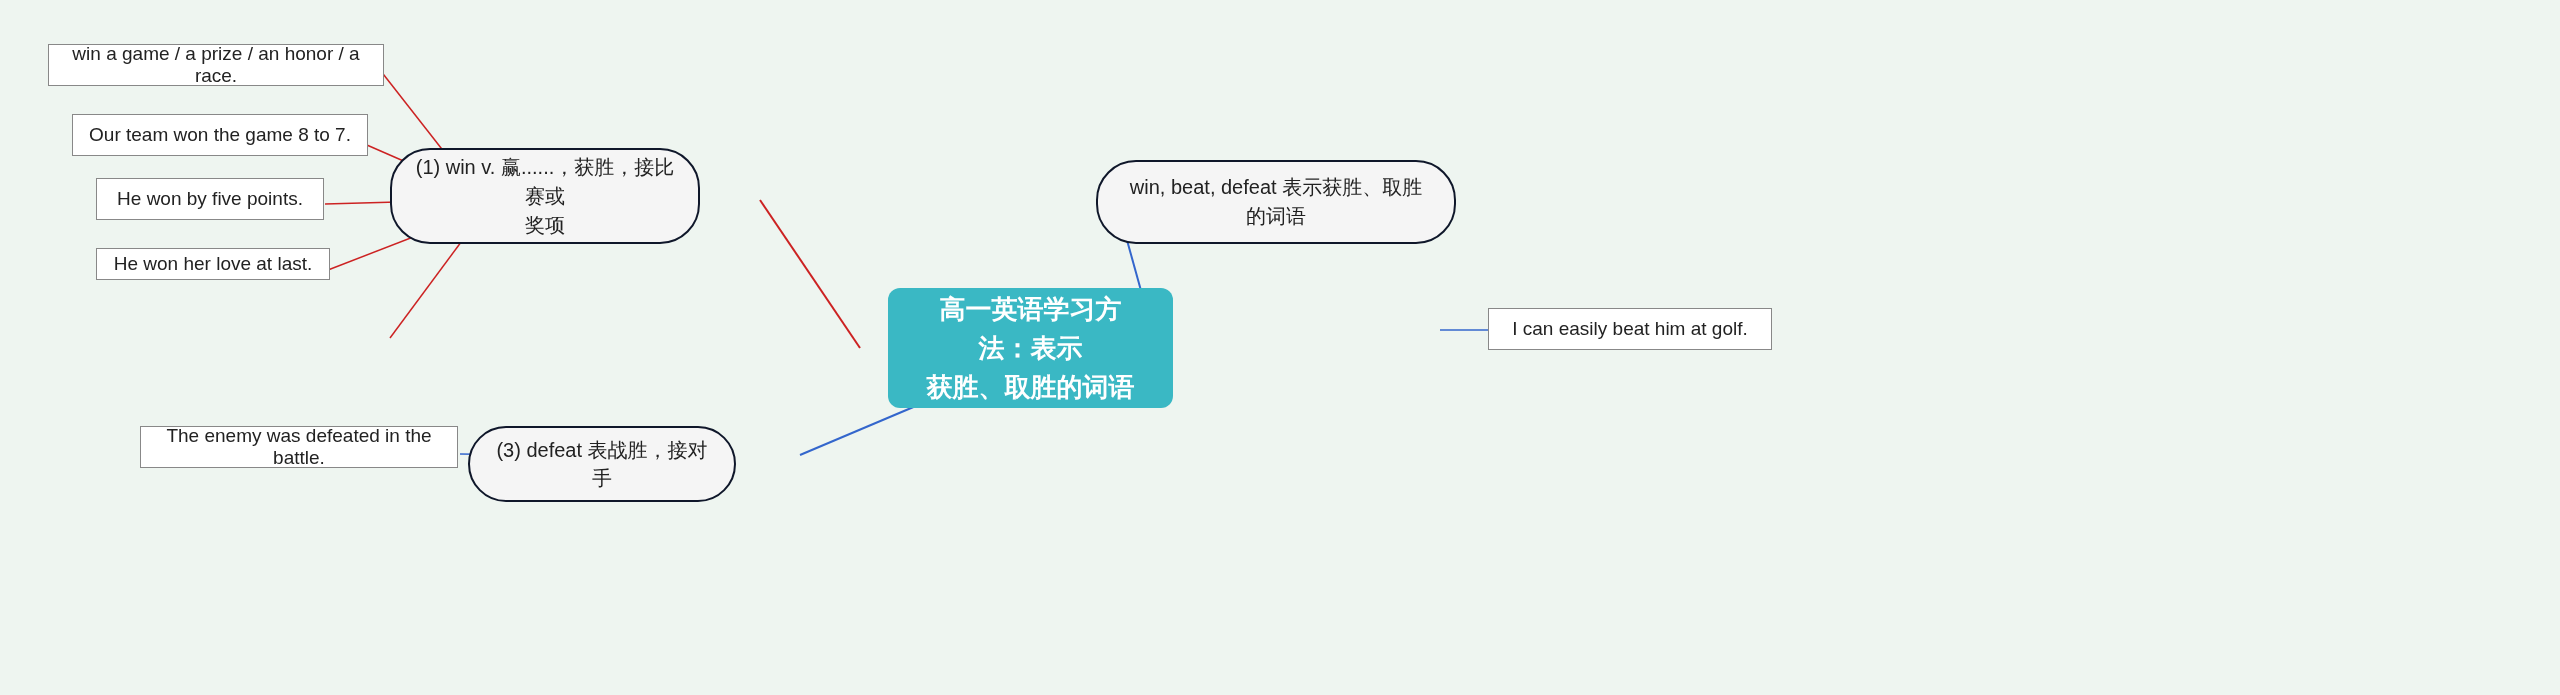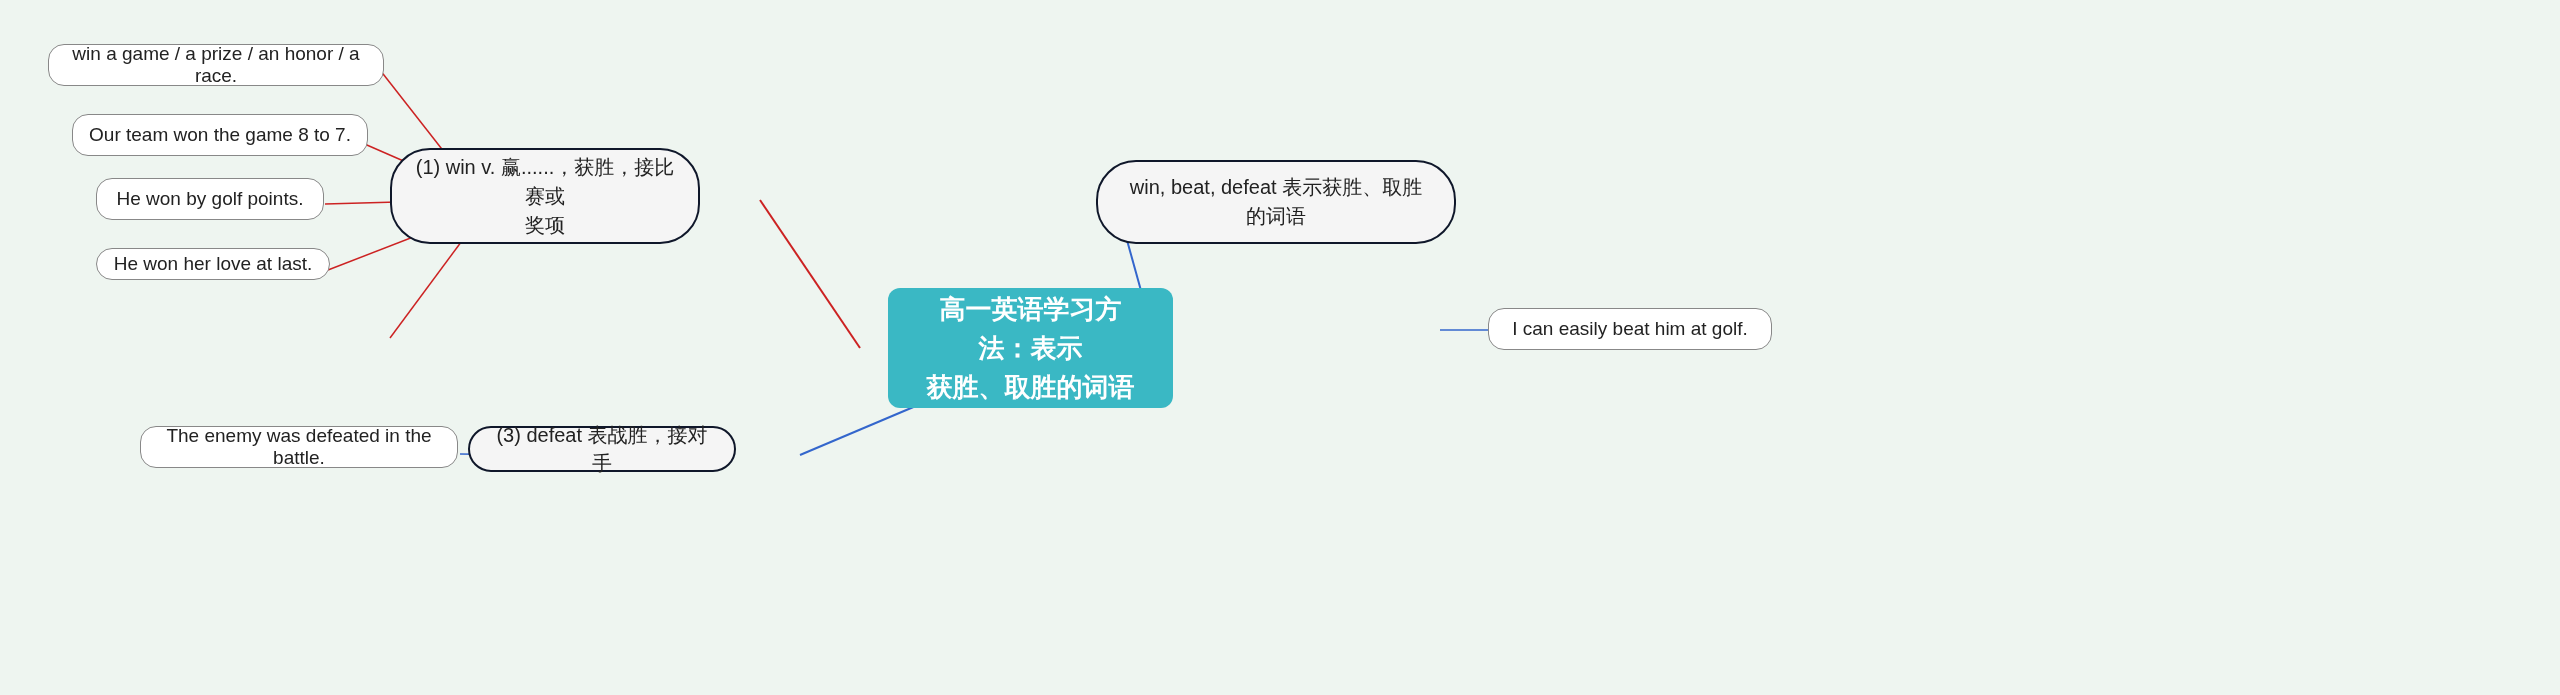--- a/index.html
+++ b/index.html
@@ -49,21 +49,21 @@
       border: 2px solid #0f172a;
       border-radius: 40px;
       font-size: 22px;
       color: #222;
       padding: 4px 22px;
       line-height: 1.5;
     }
     .node-rect {
       background-color: #fff;
       border: 1.5px solid #888;
-      border-radius: 16px;
+      border-radius: 0;
       font-size: 20px;
       color: #222;
       padding: 8px 16px;
     }
   </style>
 </head>
 <body>
 
 <div class="mind-map">
 
@@ -94,39 +94,39 @@
 
   <div class="node node-center" style="left:860px; top:288px; width:285px; height:120px; background:#3ab8c4; color:#fff; border-radius:12px; font-size:26px; font-weight:bold; line-height:1.5;">高一英语学习方法：表示
 获胜、取胜的词语</div>
 
   <div class="node node-oval" style="left:390px; top:148px; width:310px; height:96px; font-size:20px; line-height:1.45; text-align:center; display:flex; align-items:center; justify-content:center;">
     <span>(1) win v. 赢......，获胜，接比赛或
 奖项</span>
   </div>
 
 
-  <div class="node node-oval" style="left:468px; top:426px; width:268px; height:46px; font-size:20px; line-height:1.4; text-align:center; display:flex; align-items:center; justify-content:center;">
+  <div class="node node-oval" style="left:468px; top:426px; width:268px; height:76px; font-size:20px; line-height:1.4; text-align:center; display:flex; align-items:center; justify-content:center;">
     <span>(3) defeat 表战胜，接对手</span>
   </div>
 
   <div class="node node-oval" style="left:1096px; top:160px; width:360px; height:84px; font-size:20px; line-height:1.45; text-align:center; display:flex; align-items:center; justify-content:center;">
     <span>win, beat, defeat 表示获胜、取胜
 的词语</span>
   </div>
 
   <div class="node node-rect" style="left:48px; top:44px; width:336px; height:42px; font-size:19px; display:flex; align-items:center; justify-content:center;">
     <span>win a game / a prize / an honor / a race.</span>
   </div>
 
   <div class="node node-rect" style="left:72px; top:114px; width:296px; height:42px; font-size:19px; display:flex; align-items:center; justify-content:center;">
     <span>Our team won the game 8 to 7.</span>
   </div>
 
   <div class="node node-rect" style="left:96px; top:178px; width:228px; height:42px; font-size:19px; display:flex; align-items:center; justify-content:center;">
-    <span>He won by golf points.</span>
+    <span>He won by five points.</span>
   </div>
 
   <div class="node node-rect" style="left:96px; top:248px; width:234px; height:32px; font-size:19px; display:flex; align-items:center; justify-content:center;">
     <span>He won her love at last.</span>
   </div>
 
 
   <div class="node node-rect" style="left:140px; top:426px; width:318px; height:42px; font-size:19px; display:flex; align-items:center; justify-content:center;">
     <span>The enemy was defeated in the battle.</span>
   </div>

